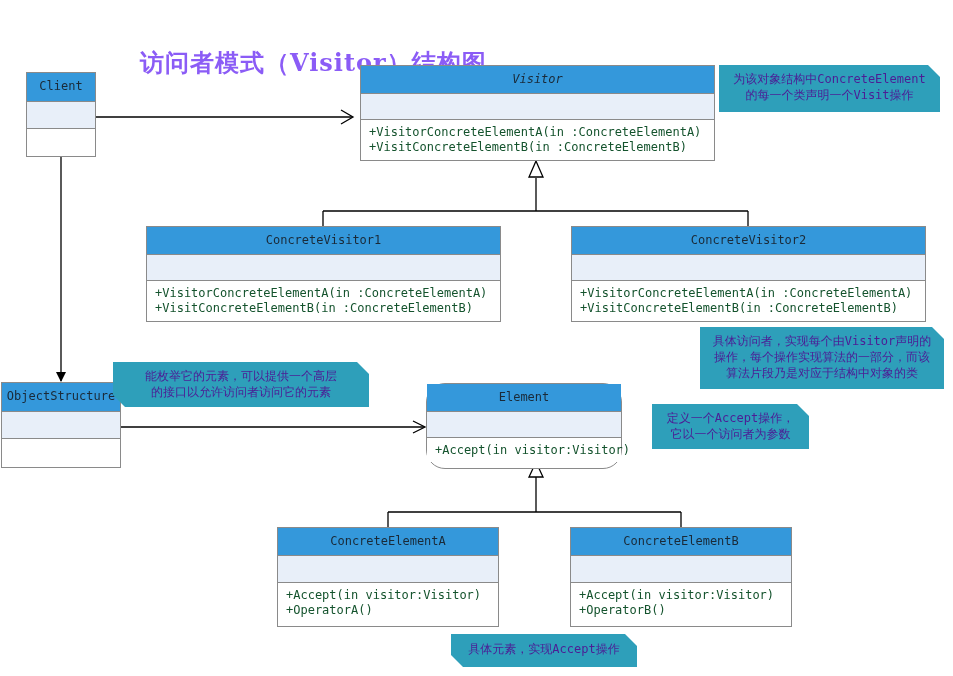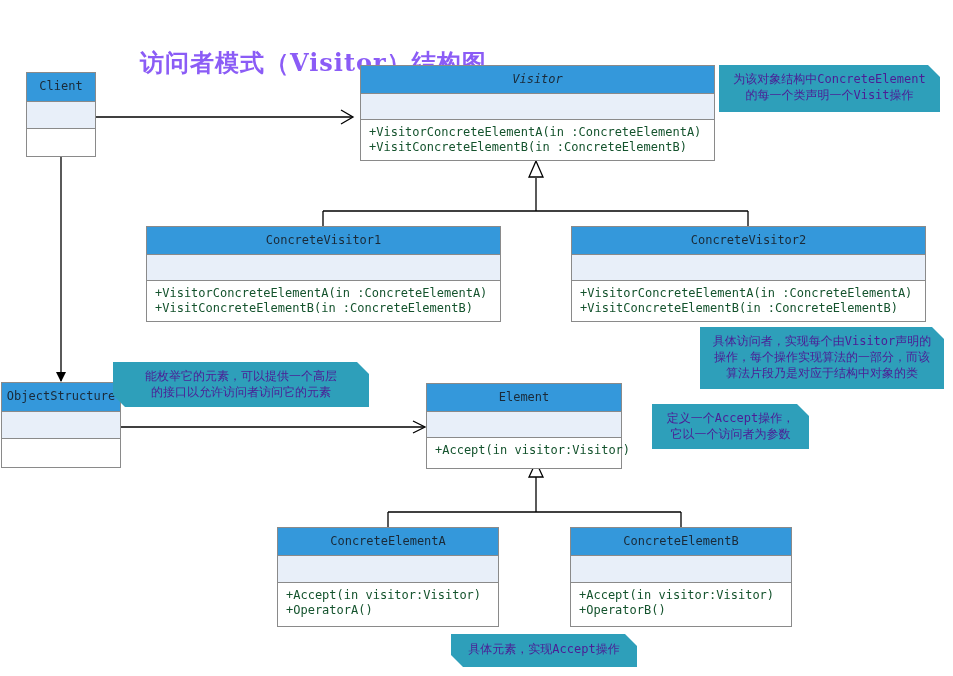--- a/index.html
+++ b/index.html
@@ -149,21 +149,21 @@
       <div class="uml-op">+VisitConcreteElementB(in :ConcreteElementB)</div>
     </div>
   </div>
 
   <div class="uml-class" style="left:1px;top:382px;width:120px;height:86px;">
     <div class="uml-header" style="height:29px;">ObjectStructure</div>
     <div class="uml-attrs" style="height:27px;"></div>
     <div class="uml-ops" style="height:27px;padding:0;"></div>
   </div>
 
-  <div class="uml-class" style="left:426px;top:383px;width:196px;height:86px;">
+  <div class="uml-class" style="left:426px;top:383px;width:196px;height:86px;border-radius:19px;">
     <div class="uml-header" style="height:28px;">Element</div>
     <div class="uml-attrs" style="height:26px;"></div>
     <div class="uml-ops">
       <div class="uml-op">+Accept(in visitor:Visitor)</div>
     </div>
   </div>
 
   <div class="uml-class" style="left:277px;top:527px;width:222px;height:100px;">
     <div class="uml-header" style="height:28px;">ConcreteElementA</div>
     <div class="uml-attrs" style="height:27px;"></div>

